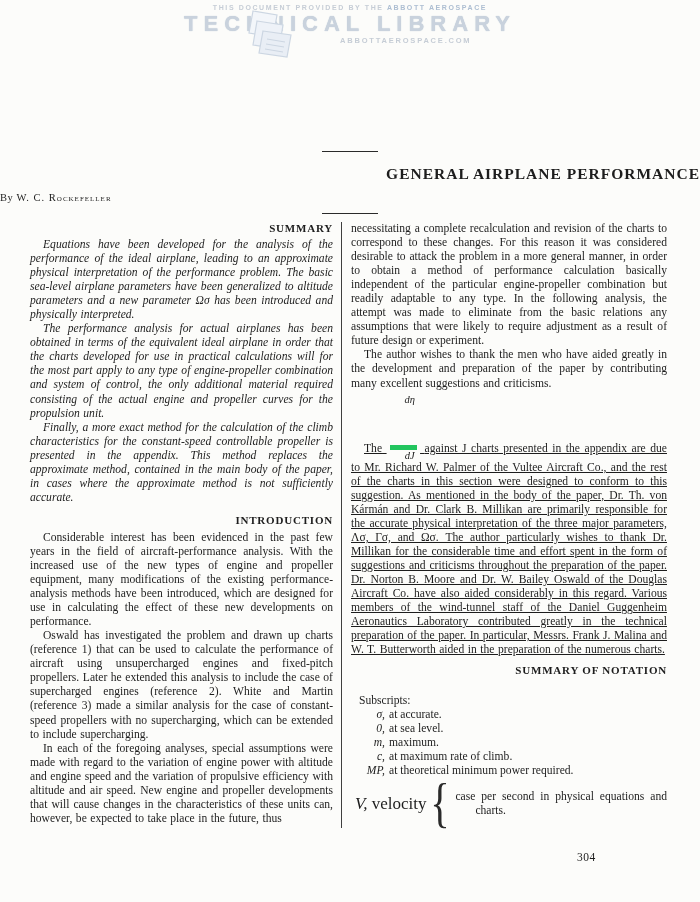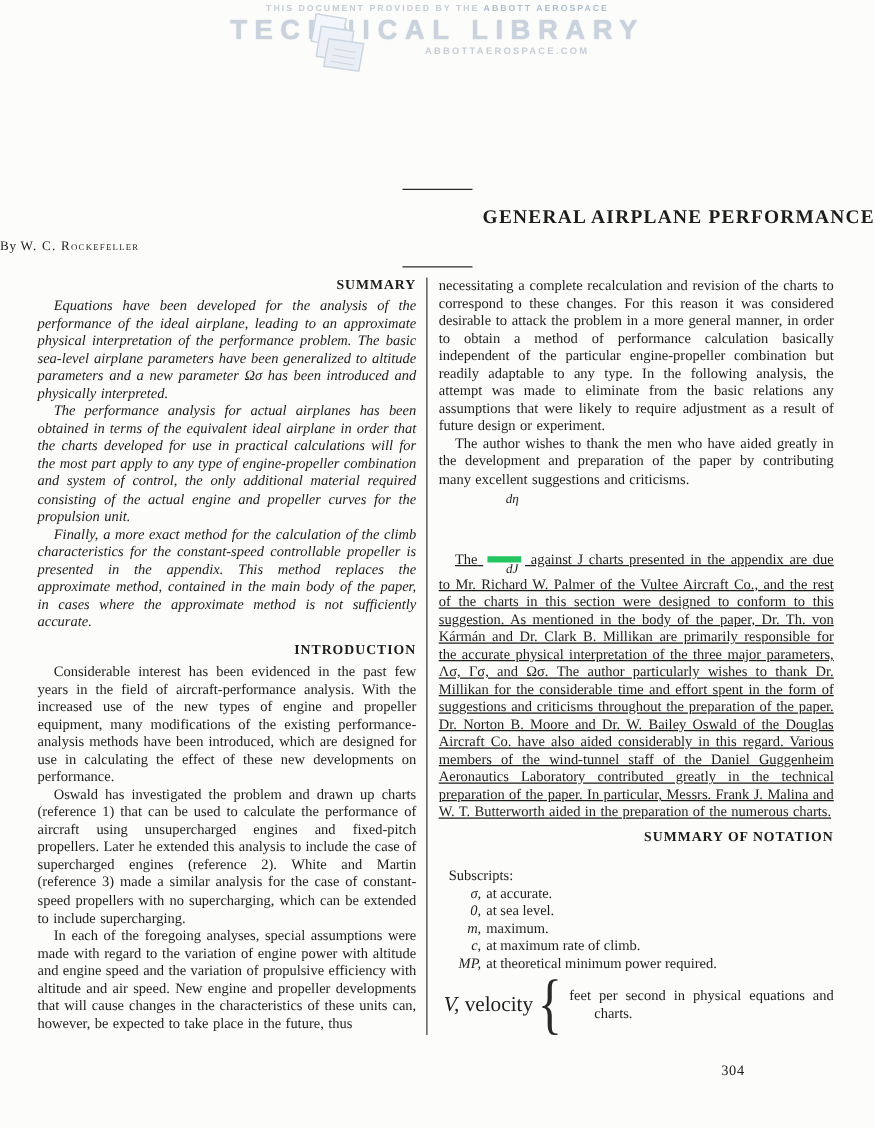--- a/index.html
+++ b/index.html
@@ -181,21 +181,21 @@
       </div>
       <div class="nota-row">
         <span class="nota-sym">MP,</span>
         <span class="nota-txt">at theoretical minimum power required.</span>
       </div>
 
       <div class="velocity">
         <span class="vel-sym"><span class="v">V,</span> <span>velocity</span></span>
         <span class="vel-brace">{</span>
         <span class="vel-options">
-          <span class="vel-opt" style="display:block">feet per second in physical equations and charts.</span>
+          <span class="vel-opt" style="display:block">case per second in physical equations and charts.</span>
         </span>
       </div>
     </div>
 
   </div>
 
   <div class="page-number">304</div>
 
 </div>
 

